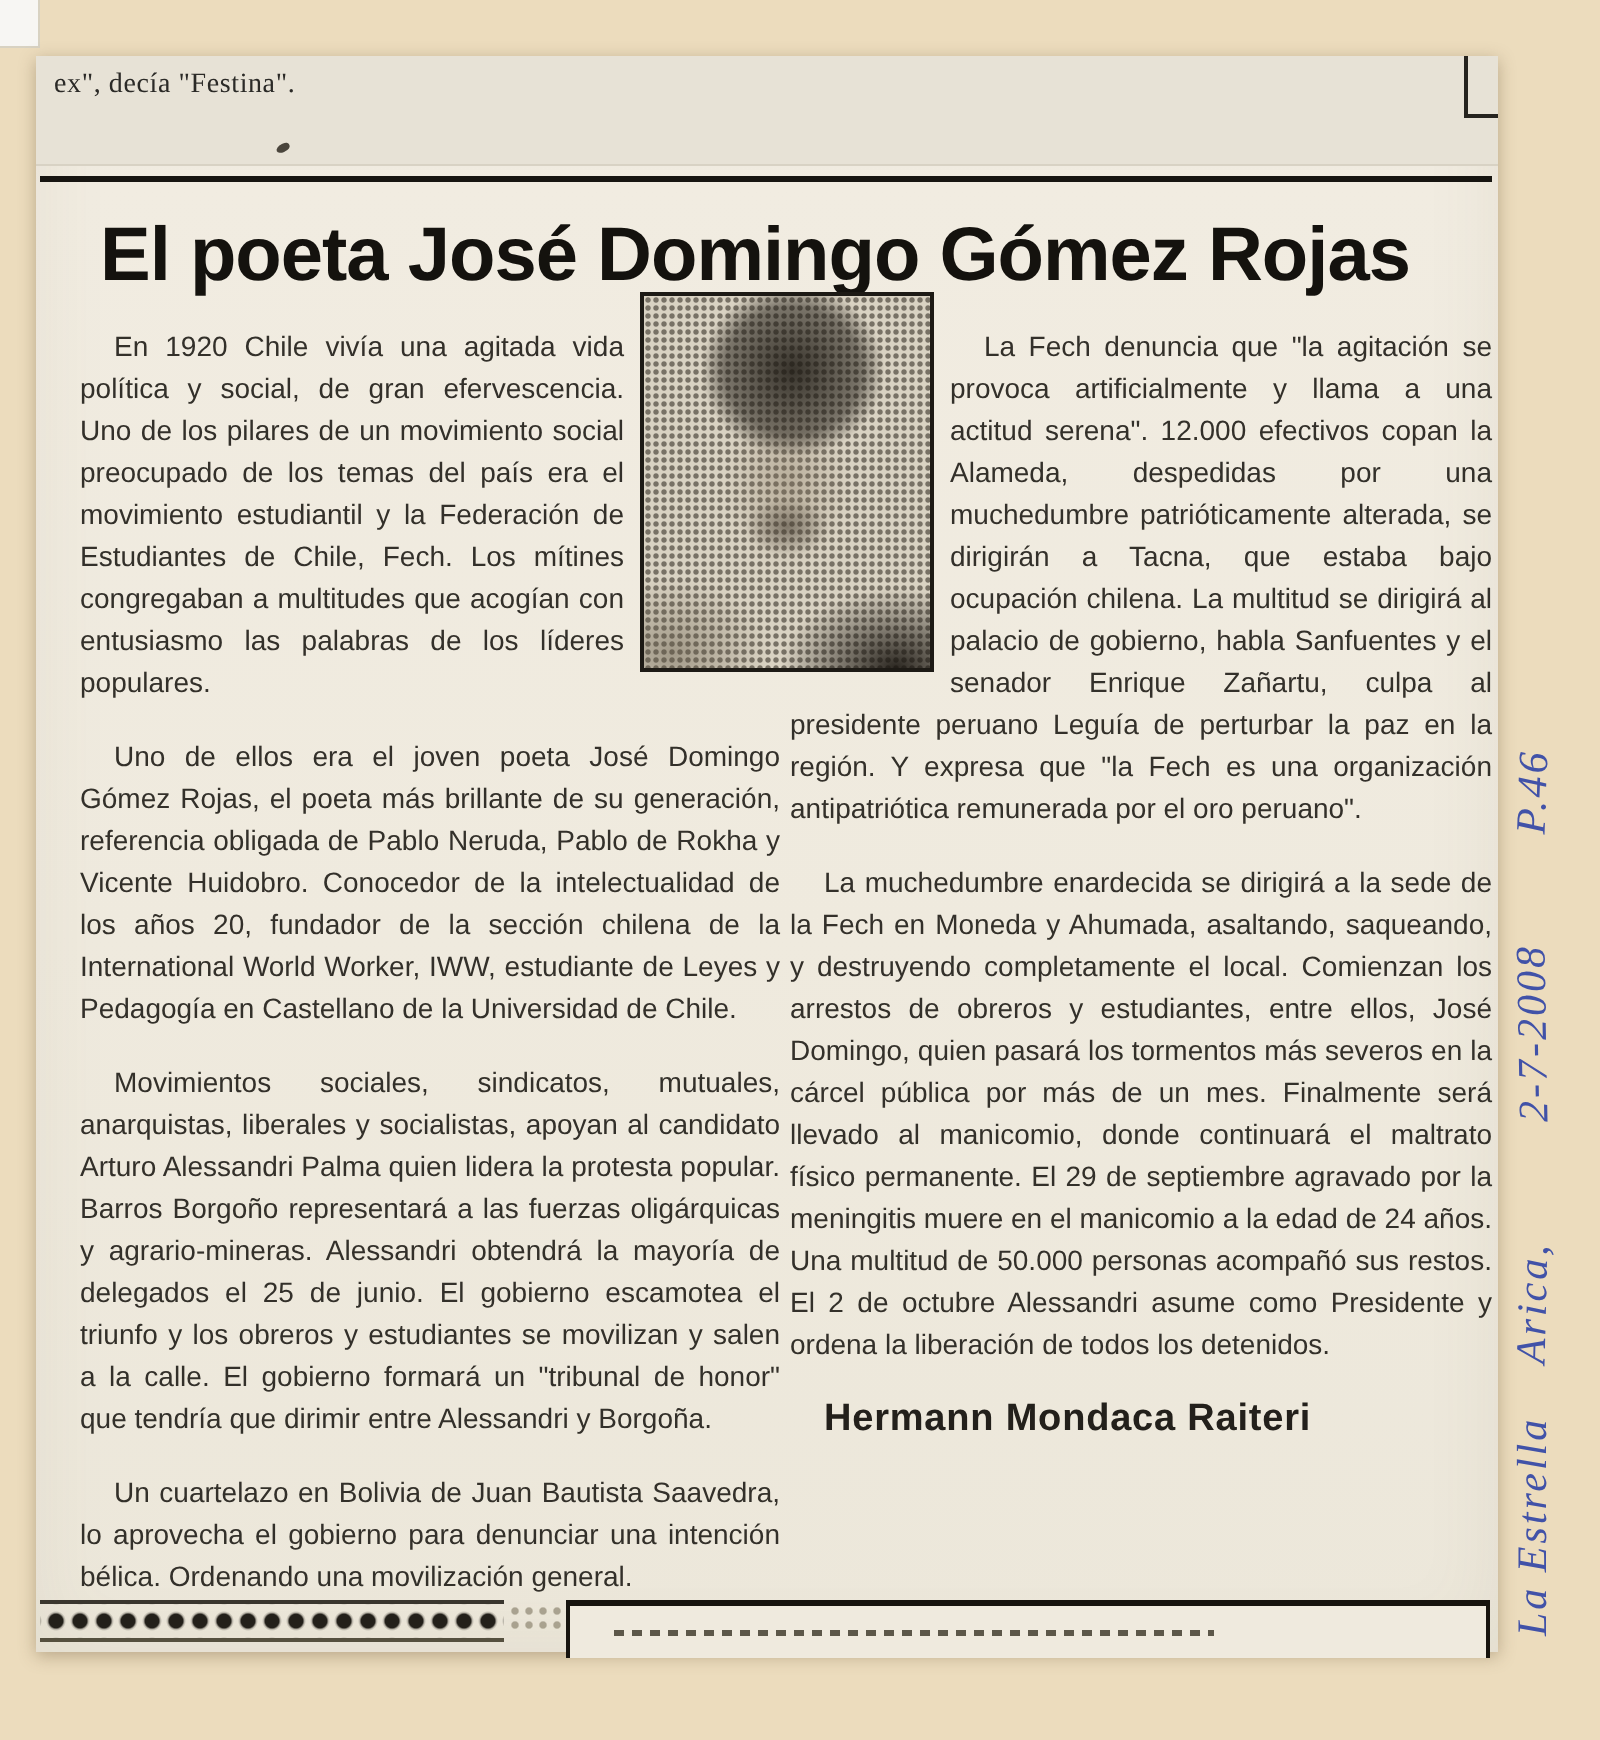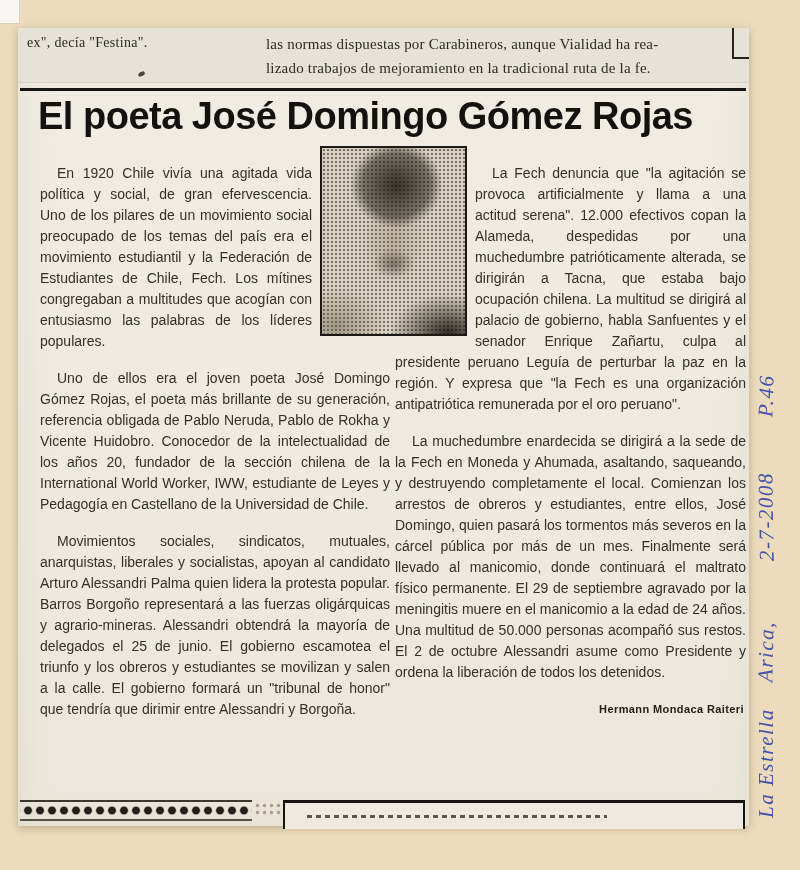--- a/index.html
+++ b/index.html
@@ -64,21 +64,21 @@
     position:absolute;top:119px;
     font-size:14px;line-height:21px;color:#33302a;
     text-align:justify;
   }
   .col-left{left:22px;width:350px;}
   .col-right{left:377px;width:351px;}
   .col p{margin:16px 0 1px 0;text-indent:17px;}
   .spacer-right{float:right;width:78px;height:187px;}
   .spacer-left{float:left;width:80px;height:190px;}
   .byline{
-    margin-top:8px;text-align:right;font-weight:bold;font-size:11px;
+    margin-top:8px;text-align:left;font-weight:bold;font-size:19px;
     letter-spacing:.4px;color:#23201b;text-indent:0;padding-right:2px;
   }
   
   .halftone-strip{
     position:absolute;left:2px;top:772px;width:232px;height:17px;
     border-top:2px solid #3a362e;border-bottom:2px solid #55503f;
     background-image:radial-gradient(circle, #23201a 3.4px, rgba(35,32,26,.25) 4.2px, transparent 5px);
     background-size:12px 13px;background-position:2px 2px;
   }
   .halftone-fade{
@@ -113,39 +113,36 @@
 <body>
 
 <div id="stage" style="background: rgb(236, 220, 189);">
 
   <div class="corner-artifact"></div>
 
   <div class="paper">
 
     <div class="topstrip">
       <div class="frag-left">ex", decía "Festina".</div>
-      <div class="frag-right">
-        <div>las normas dispuestas por Carabineros, aunque Vialidad ha rea-</div>
-        <div>lizado trabajos de mejoramiento en la tradicional ruta de la fe.</div>
-      </div>
       <div class="corner-rule-v"></div>
       <div class="corner-rule-h"></div>
       <div class="ink-smudge"></div>
     </div>
 
     <div class="headrule"></div>
-    <h1 class="headline" style="margin:0;">El poeta José Domingo Gómez Rojas</h1>
+    <h1 class="headline" style="margin:12px;">El poeta José Domingo Gómez Rojas</h1>
 
     <div class="photo"></div>
 
     <div class="col col-left">
       <div class="spacer-right"></div>
       <p>En 1920 Chile vivía una agitada vida política y social, de gran efervescencia. Uno de los pilares de un movimiento social preocupado de los temas del país era el movimiento estudiantil y la Federación de Estudiantes de Chile, Fech. Los mítines congregaban a multitudes que acogían con entusiasmo las palabras de los líderes populares.</p>
       <p>Uno de ellos era el joven poeta José Domingo Gómez Rojas, el poeta más brillante de su generación, referencia obligada de Pablo Neruda, Pablo de Rokha y Vicente Huidobro. Conocedor de la intelectualidad de los años 20, fundador de la sección chilena de la International World Worker, IWW, estudiante de Leyes y Pedagogía en Castellano de la Universidad de Chile.</p>
       <p>Movimientos sociales, sindicatos, mutuales, anarquistas, liberales y socialistas, apoyan al candidato Arturo Alessandri Palma quien lidera la protesta popular. Barros Borgoño representará a las fuerzas oligárquicas y agrario-mineras. Alessandri obtendrá la mayoría de delegados el 25 de junio. El gobierno escamotea el triunfo y los obreros y estudiantes se movilizan y salen a la calle. El gobierno formará un "tribunal de honor" que tendría que dirimir entre Alessandri y Borgoña.</p>
+      <p>Un cuartelazo en Bolivia de Juan Bautista Saavedra, lo aprovecha el gobierno para denunciar una intención bélica. Ordenando una movilización general.</p>
     </div>
 
     <div class="col col-right">
       <div class="spacer-left"></div>
       <p>La Fech denuncia que "la agitación se provoca artificialmente y llama a una actitud serena". 12.000 efectivos copan la Alameda, despedidas por una muchedumbre patrióticamente alterada, se dirigirán a Tacna, que estaba bajo ocupación chilena. La multitud se dirigirá al palacio de gobierno, habla Sanfuentes y el senador Enrique Zañartu, culpa al presidente peruano Leguía de perturbar la paz en la región. Y expresa que "la Fech es una organización antipatriótica remunerada por el oro peruano".</p>
       <p>La muchedumbre enardecida se dirigirá a la sede de la Fech en Moneda y Ahumada, asaltando, saqueando, y destruyendo completamente el local. Comienzan los arrestos de obreros y estudiantes, entre ellos, José Domingo, quien pasará los tormentos más severos en la cárcel pública por más de un mes. Finalmente será llevado al manicomio, donde continuará el maltrato físico permanente. El 29 de septiembre agravado por la meningitis muere en el manicomio a la edad de 24 años. Una multitud de 50.000 personas acompañó sus restos. El 2 de octubre Alessandri asume como Presidente y ordena la liberación de todos los detenidos.</p>
       <p class="byline">Hermann Mondaca Raiteri</p>
     </div>
 
     <div class="halftone-strip"></div>

